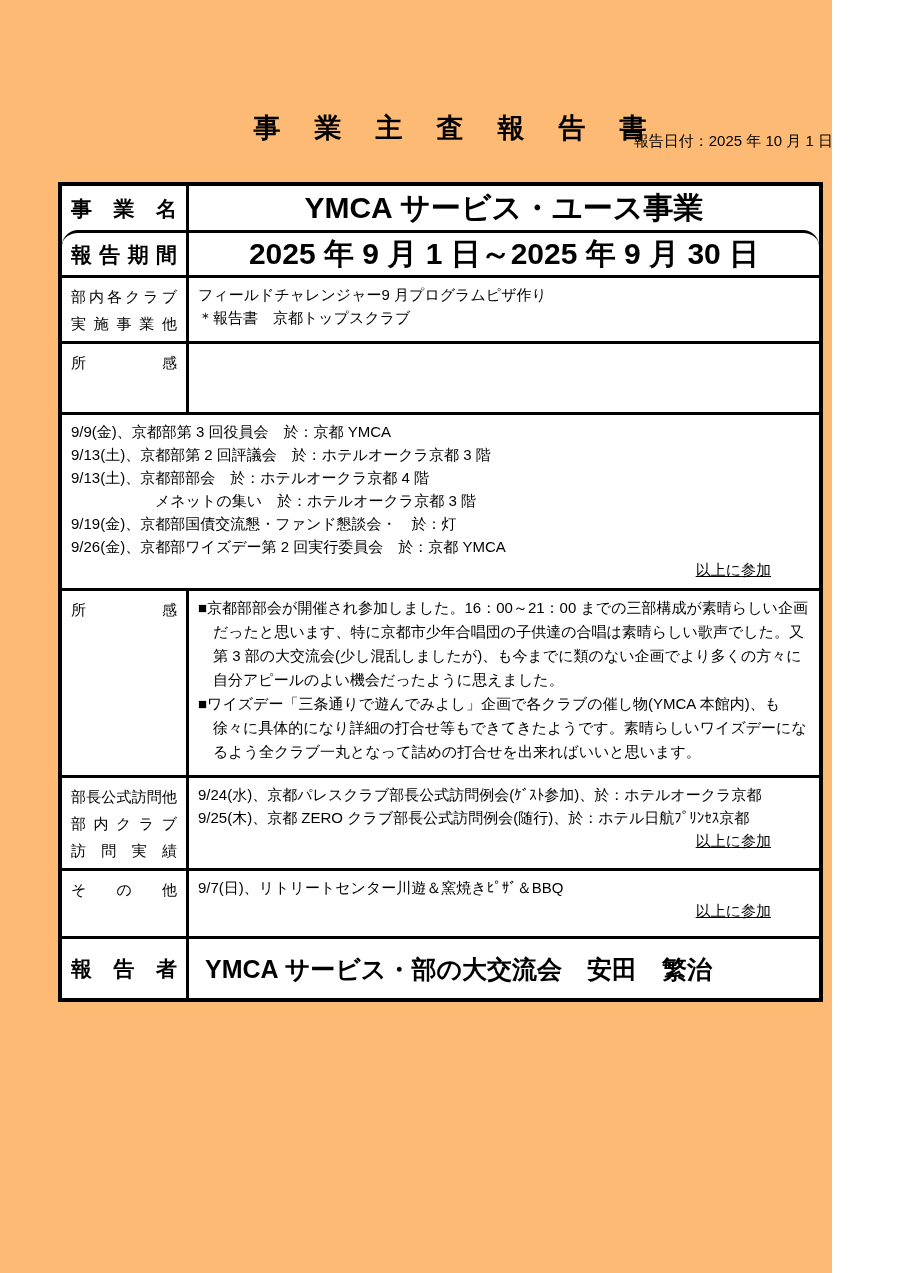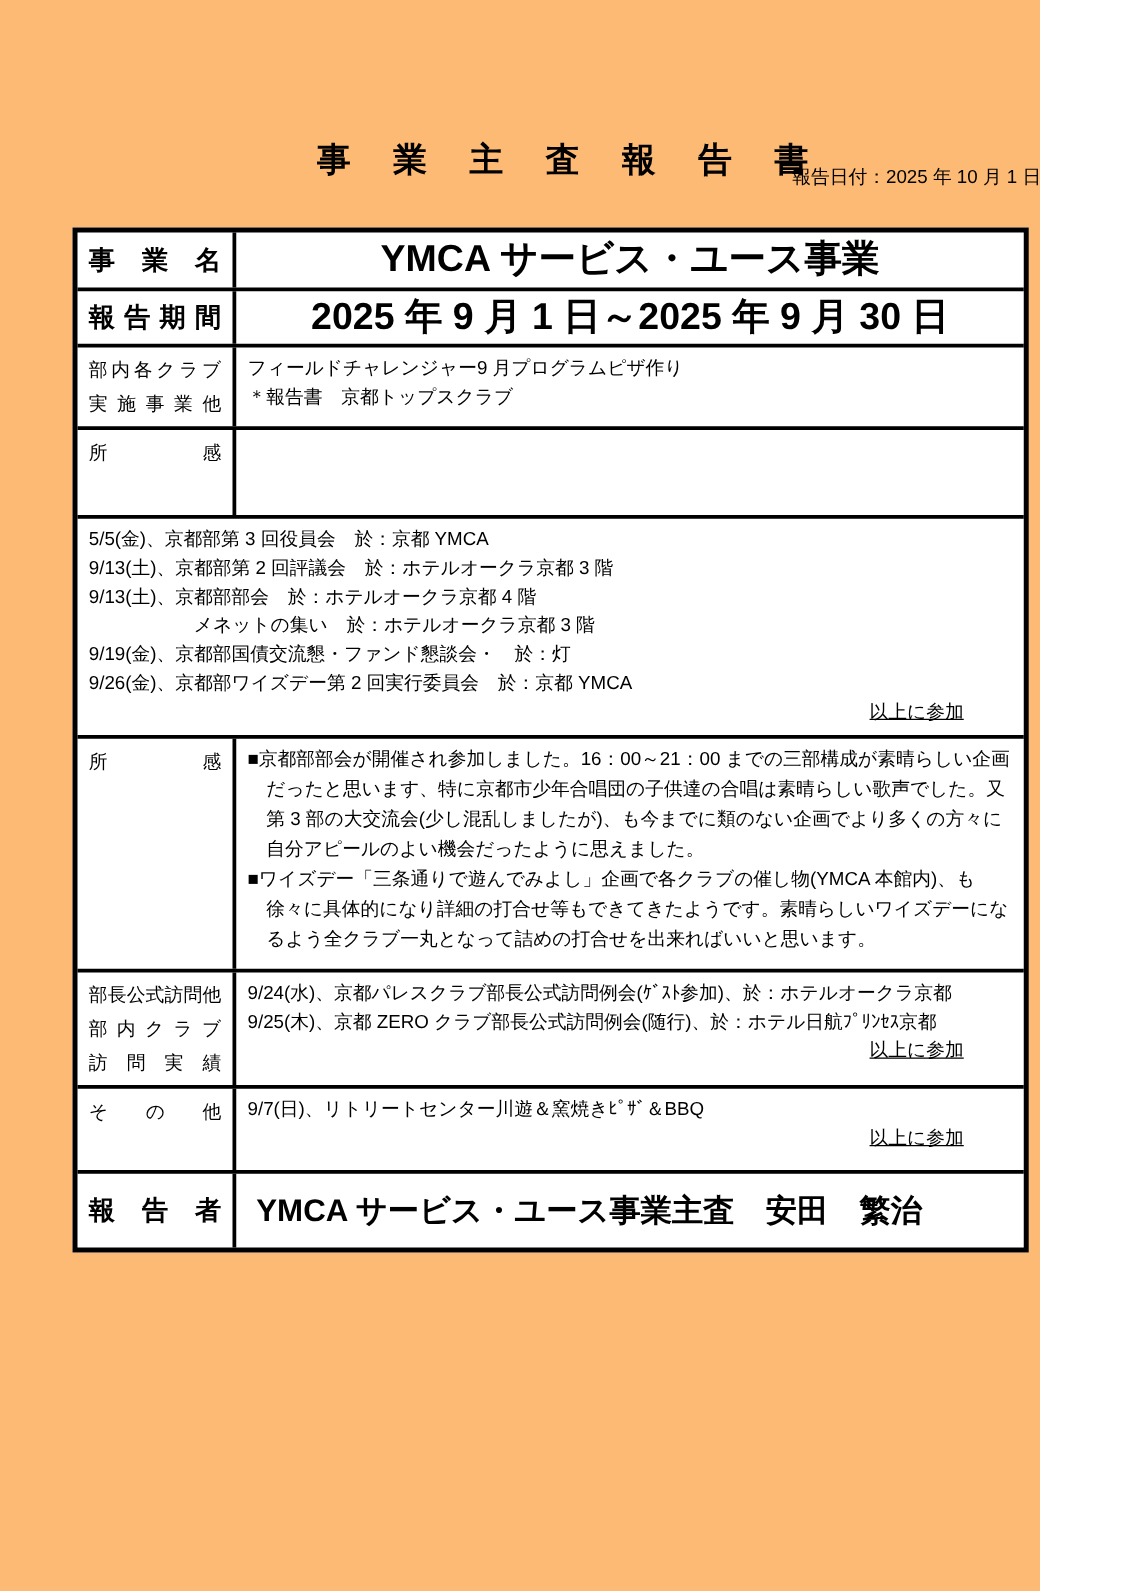--- a/index.html
+++ b/index.html
@@ -94,21 +94,21 @@
   .content-cell.reporter {
     display: flex;
     align-items: center;
     justify-content: flex-start;
     font-size: 25px;
     font-weight: bold;
     line-height: 1.2;
     padding-left: 16px;
   }
   .row-name    { min-height: 44px; }
-  .row-period  { min-height: 45px; }
+  .row-period  { min-height: 45px; border-radius: 16px; }
   .row-club    { min-height: 65px; }
   .row-shokan1 { min-height: 71px; }
   .row-meet    { min-height: 176px; }
   .row-shokan2 { min-height: 187px; }
   .row-visit   { min-height: 87px; justify-content: center; }
   .row-other   { min-height: 68px; }
   .row-rep     { min-height: 62px; }
   .line { white-space: pre-wrap; }
   .line.indent { padding-left: 84px; }
   .para {
@@ -160,21 +160,21 @@
     </div>
 
     <div class="t-row row-shokan1">
       <div class="label-cell">
         <span class="jlabel">所感</span>
       </div>
     </div>
 
     <div class="t-row row-meet">
       <div class="content-cell">
-        <div class="line">5/5(金)、京都部第 3 回役員会　於：京都 YMCA</div>
+        <div class="line">9/9(金)、京都部第 3 回役員会　於：京都 YMCA</div>
         <div class="line">9/13(土)、京都部第 2 回評議会　於：ホテルオークラ京都 3 階</div>
         <div class="line">9/13(土)、京都部部会　於：ホテルオークラ京都 4 階</div>
         <div class="line indent">メネットの集い　於：ホテルオークラ京都 3 階</div>
         <div class="line">9/19(金)、京都部国債交流懇・ファンド懇談会・　於：灯</div>
         <div class="line">9/26(金)、京都部ワイズデー第 2 回実行委員会　於：京都 YMCA</div>
         <div class="line footer-line">以上に参加</div>
       </div>
     </div>
 
     <div class="t-row row-shokan2">
@@ -207,17 +207,17 @@
       <div class="content-cell">
         <div class="line">9/7(日)、リトリートセンター川遊＆窯焼きﾋﾟｻﾞ＆BBQ</div>
         <div class="line footer-line">以上に参加</div>
       </div>
     </div>
 
     <div class="t-row row-rep">
       <div class="label-cell big">
         <span class="jlabel">報告者</span>
       </div>
-      <div class="content-cell reporter">YMCA サービス・ユース事業主査　安田　繁治</div>
+      <div class="content-cell reporter">YMCA サービス・部の大交流会　安田　繁治</div>
     </div>
 
   </div>
 </div>
 
 </body></html>

